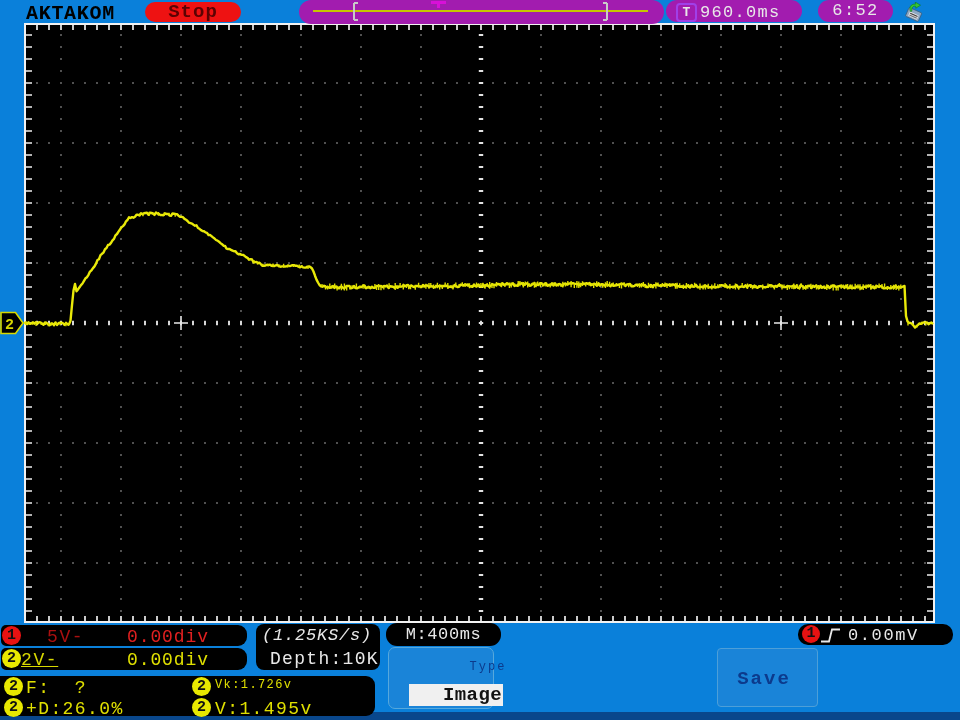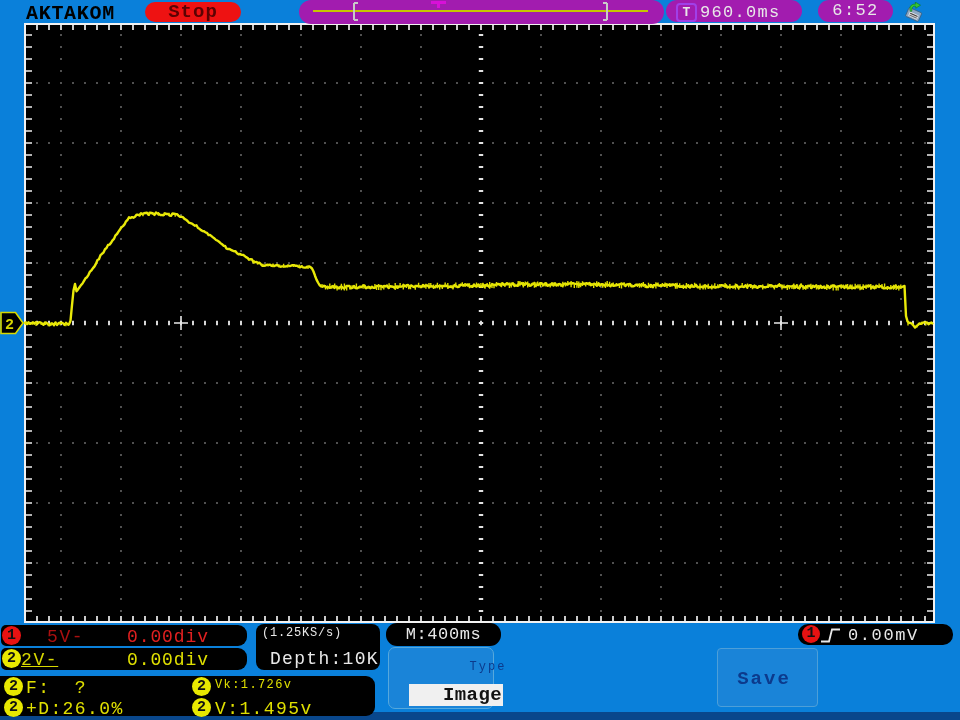--- a/index.html
+++ b/index.html
@@ -68,21 +68,21 @@
 <div class="abs" style="left:1px;top:625px;width:246px;height:21px;background:#000;border-radius:5px 9px 9px 5px;"></div>
 <div class="abs" style="left:1px;top:648px;width:246px;height:22px;background:#000;border-radius:5px 9px 9px 5px;"></div>
 <div class="circ" style="left:2px;top:626px;background:#e81212;">1</div>
 <div class="abs" style="left:21px;top:627px;font-size:18px;letter-spacing:1.6px;color:#aa1010;margin-left:26px;">5V-</div>
 <div class="abs" style="left:127px;top:627px;font-size:18px;letter-spacing:0.9px;color:#e02020;">0.00div</div>
 <div class="circ" style="left:2px;top:649px;background:#e8e800;">2</div>
 <div class="abs" style="left:21px;top:650px;font-size:18px;letter-spacing:1.6px;color:#d8d800;text-decoration:underline;">2V-</div>
 <div class="abs" style="left:127px;top:650px;font-size:18px;letter-spacing:0.9px;color:#e0e000;">0.00div</div>
 
 <div class="abs" style="left:256px;top:624px;width:124px;height:46px;background:#000;border-radius:8px;"></div>
-<div class="abs txtw" style="left:262px;top:626px;font-size:12px;letter-spacing:0.8px;">(1.25KS/s)</div>
+<div class="abs txtw" style="left:262px;top:626px;font-size:17px;letter-spacing:0.8px;font-style:italic;">(1.25KS/s)</div>
 <div class="abs txtw" style="left:270px;top:649px;font-size:18px;letter-spacing:1.3px;">Depth:10K</div>
 
 <div class="abs" style="left:386px;top:623px;width:115px;height:23px;background:#000;border-radius:11px;text-align:center;">
   <span class="txtw" style="font-size:17px;letter-spacing:0.6px;line-height:23px;margin-top:36px;">M:400ms</span></div>
 
 <div class="abs" style="left:798px;top:624px;width:155px;height:21px;background:#000;border-radius:10px;"></div>
 <div class="circ" style="left:802px;top:625px;width:18px;height:18px;line-height:18px;background:#e81212;">1</div>
 <svg class="abs" style="left:820px;top:626px" width="28" height="18">
   <path d="M1 15.5h8 l3 -12 h8" stroke="#e8e8e8" stroke-width="1.8" fill="none"></path>
 </svg>

